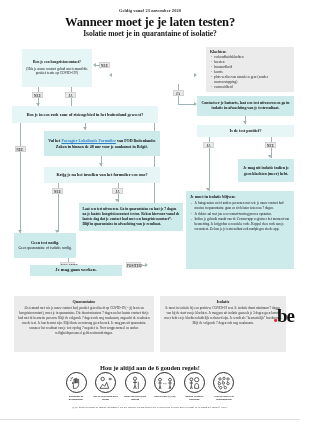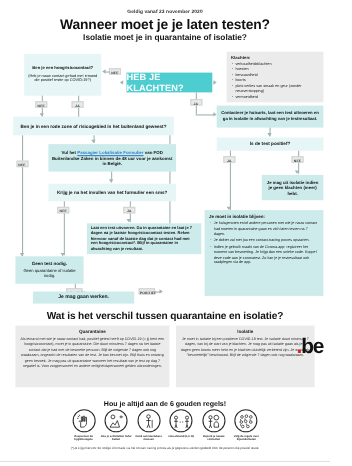--- a/index.html
+++ b/index.html
@@ -6,20 +6,21 @@
   html, body {
     width: 300px; height: 424px;
     background: #ffffff;
     font-family: "Liberation Sans", sans-serif;
     overflow: hidden;
   }
   #page {
     position: relative;
     width: 300px; height: 332px;
     background: #ffffff;
+    font-family: Liberation Serif, serif;
   }
 
   
   .valid-from {
     position: absolute; top: 8px; left: 0; width: 300px;
     text-align: center; font-size: 4.4px; font-weight: bold;
     color: #2b2b2b; letter-spacing: .1px;
   }
   .title-main {
     position: absolute; top: 15px; left: 0; width: 300px;
@@ -266,21 +267,20 @@
   <div class="arrow-d" style="left:65.1px; top:269px;"></div>
 
   <div class="box mid" style="left:30px; top:265px; width:92px; height:11px; font-size:4.6px;">
     <div class="inner">Je mag gaan werken.</div>
   </div>
 
   <div class="chip" style="left:126px; top:262px; width:15px;">POSITIEF</div>
   <div class="arrow-r" style="left:145px; top:262.8px;"></div>
   <div class="hline" style="left:141px; top:265px; width:5px;"></div>
 
-  <div class="bigteal" style="left:115px; top:66px; width:78px; height:18px;">HEB JE KLACHTEN?</div>
 
   <div class="arrow-l" style="left:109px; top:72.5px;"></div>
   <div class="arrow-r" style="left:194px; top:72.5px;"></div>
 
   <div class="vline" style="left:178px; top:84px; height:6px;"></div>
   <div class="chip" style="left:172.5px; top:90px; width:11px;">JA</div>
   <div class="vline" style="left:178px; top:96px; height:8px;"></div>
   <div class="hline" style="left:178px; top:104px; width:17px;"></div>
   <div class="arrow-r" style="left:194px; top:101.8px;"></div>
 
@@ -313,21 +313,20 @@
     <div class="inner" style="text-align:left;">
       <div style="font-size:4.1px; font-weight:bold; margin-bottom:2px;">Je moet in isolatie blijven:</div>
       <ul class="bullets">
         <li>Je huisgenoten en/of andere personen met wie je nauw contact had moeten in quarantaine gaan en zich laten testen na 7 dagen.</li>
         <li>Je dokter zal met jou een contact-tracing proces opstarten.</li>
         <li>Indien je gebruik maakt van de Corona-app: registreer het moment van besmetting. Je krijgt dan een unieke code. Koppel deze code aan je coronatest. Zo kan je je testresultaat ook raadplegen via de app.</li>
       </ul>
     </div>
   </div>
 
-  <div class="diff-title">Wat is het verschil tussen quarantaine en isolatie?</div>
 
   <div class="diff-card" style="left:14px; top:296px; width:140px; height:56px;">
     <h5>Quarantaine</h5>
     <p>Als iemand met wie je nauw contact had, positief getest heeft op COVID-19 (= jij bent een hoogrisicocontact), moet je in quarantaine. Die duurt minstens 7 dagen na het laatste contact dat je had met de besmette persoon. Blijf de volgende 7 dagen ook nog waakzaam, ongeacht de resultaten van de test. Je kan besmet zijn. Blijf thuis en ontvang geen bezoek. Je mag pas uit quarantaine wanneer het resultaat van je test op dag 7 negatief is. Voor zorgpersoneel en andere veiligheidspersoneel gelden uitzonderingen.</p>
   </div>
 
   <div class="diff-card" style="left:160px; top:296px; width:126px; height:56px;">
     <h5>Isolatie</h5>
     <p>Je moet in isolatie bij een positieve COVID-19 test. Je isolatie duurt minimum 7 dagen, van bij de start van je klachten. Je mag pas uit isolatie gaan als je 3 dagen geen koorts meer hebt en je klachten duidelijk verbeterd zijn. Je wordt als "besmettelijk" beschouwd. Blijf de volgende 7 dagen ook nog waakzaam.</p>
   </div>

